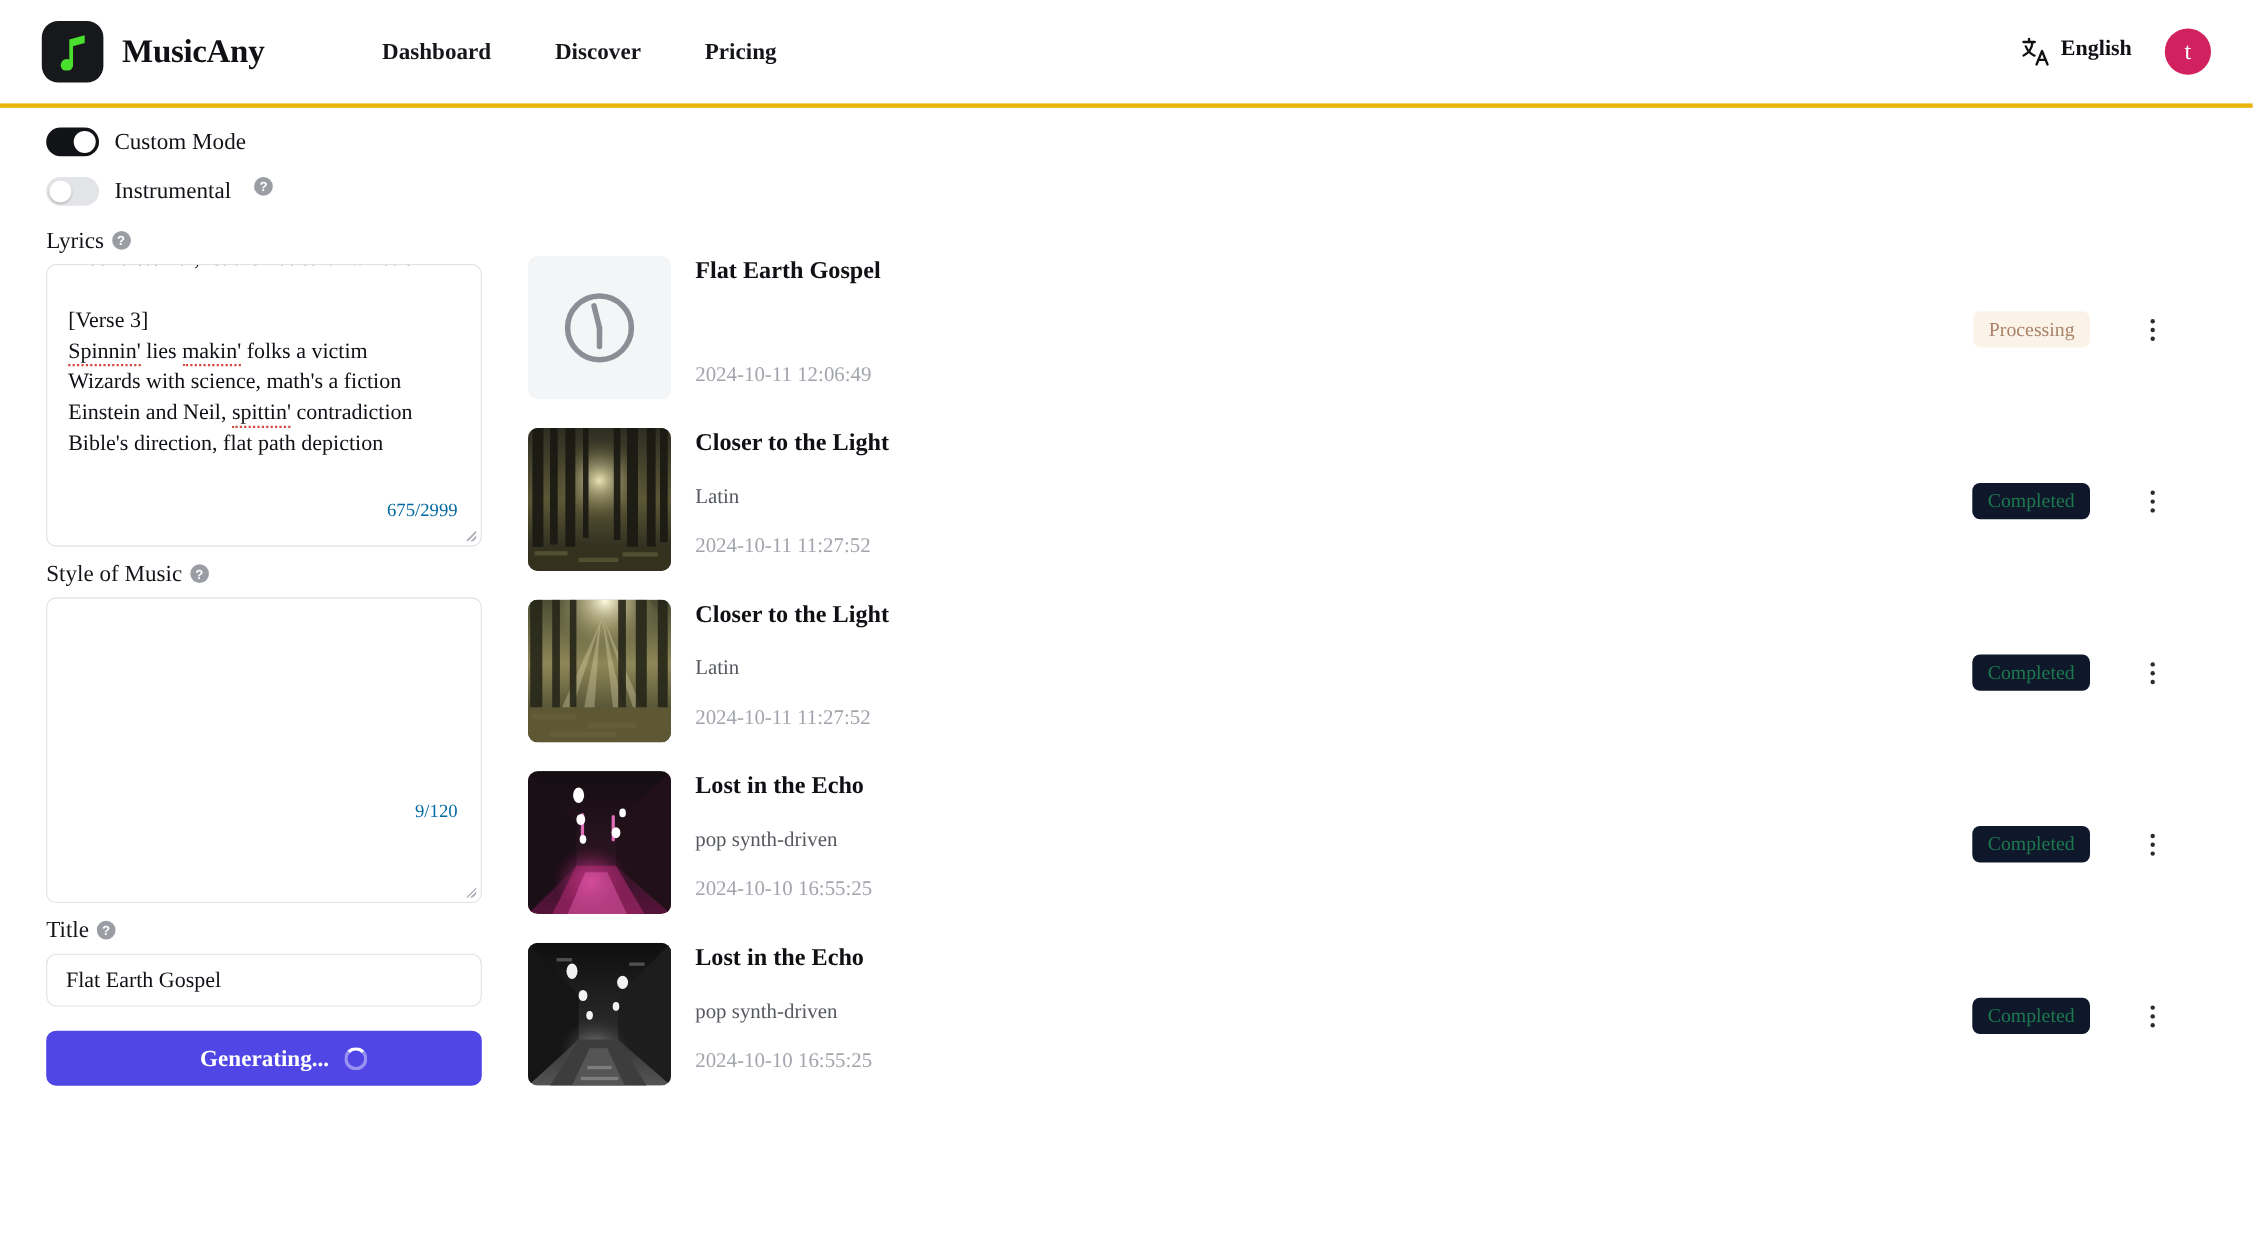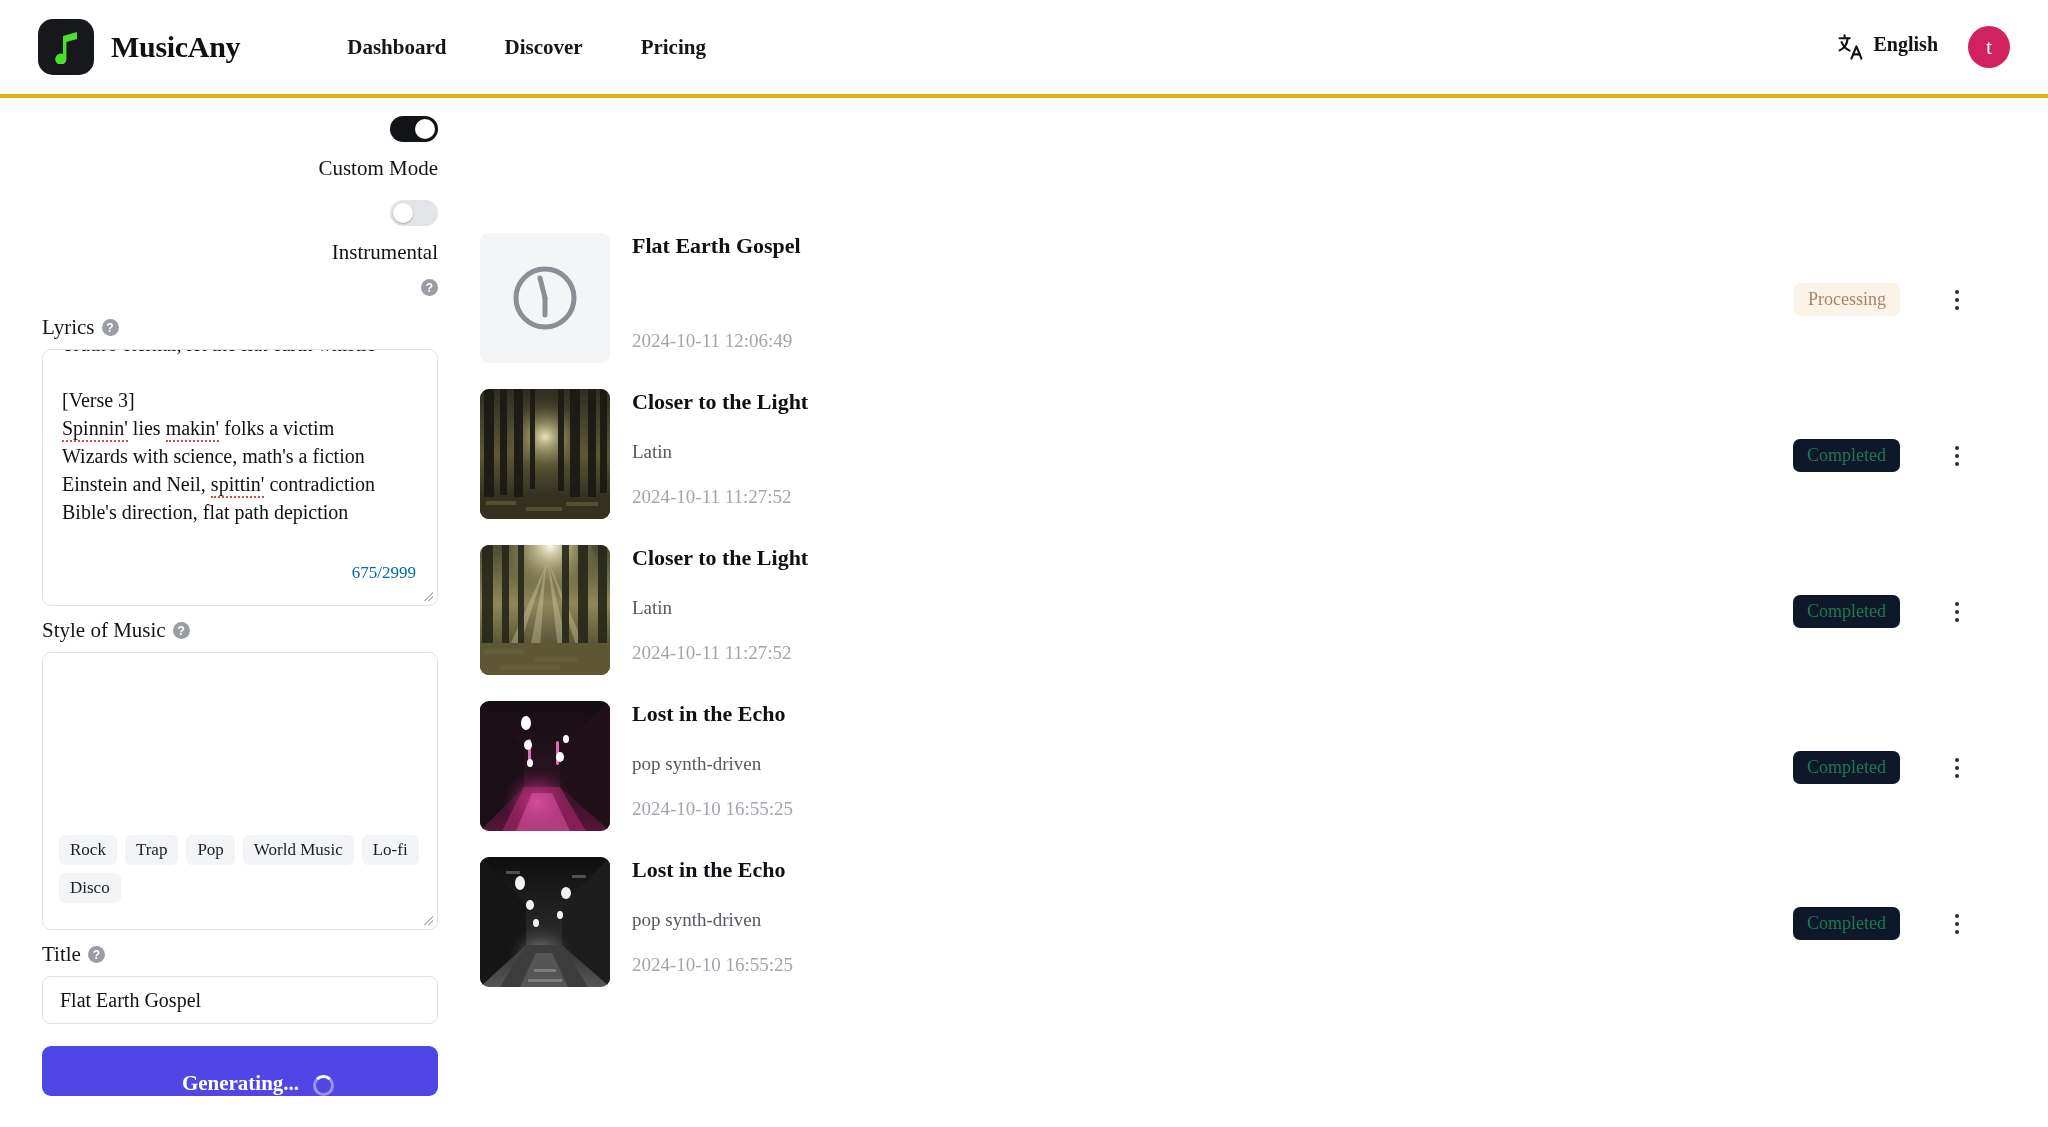--- a/index.html
+++ b/index.html
@@ -46,21 +46,21 @@
     display: flex; align-items: center; justify-content: center;
     cursor: pointer; line-height: 1;
   }
 
   
   .body-wrap { display: flex; align-items: flex-start; }
   .panel-left { width: 480px; padding: 18px 42px 0 42px; flex: none; }
   .panel-right { flex: 1; padding: 135px 0 0 0; }
 
   
-  .toggle-row { display: flex; align-items: flex-end; gap: 14px; margin-bottom: 19px; flex-direction: column; }
+  .toggle-row { display: flex; align-items: flex-start; gap: 14px; margin-bottom: 19px; }
   .switch {
     width: 48px; height: 26px; border-radius: 13px; position: relative;
     flex: none; cursor: pointer;
   }
   .switch.on { background: #111317; }
   .switch.off { background: #e3e4e8; }
   .switch .knob {
     position: absolute; top: 3px; width: 20px; height: 20px;
     border-radius: 50%; background: #fff;
     box-shadow: 0 1px 2px rgba(0,0,0,.28);
@@ -128,21 +128,21 @@
   .text-input {
     height: 48px; border: 1px solid #e0e1e5; border-radius: 9px;
     background: #fff; display: flex; align-items: center;
     padding: 0 17px; font-size: 20px; color: #101116; cursor: text;
   }
 
   
   .gen-btn {
     margin-top: 22px; height: 50px; border-radius: 9px;
     background: #4f46e5; color: #fff;
-    display: flex; align-items: flex-end; justify-content: center; gap: 14px;
+    display: flex; align-items: center; justify-content: center; gap: 14px;
     font-size: 21px; font-weight: bold; cursor: pointer; padding-left: 36px;
   }
   .spinner {
     width: 21px; height: 21px; border-radius: 50%;
     border: 3px solid rgba(255,255,255,.42);
     border-top-color: #ffffff;
   }
 
   
   .track {
@@ -253,28 +253,20 @@
       <span class="resize-grip"></span>
     </div>
 
     <div class="field-label">
       <span>Style of Music</span>
       <span class="help">?</span>
     </div>
 
     <div class="ta-shell ta-style">
       <span class="counter">9/120</span>
-      <div class="tag-row">
-        <span class="tag">Rock</span>
-        <span class="tag">Trap</span>
-        <span class="tag">Pop</span>
-        <span class="tag">World Music</span>
-        <span class="tag">Lo-fi</span>
-        <span class="tag">Disco</span>
-      </div>
       <span class="resize-grip"></span>
     </div>
 
     <div class="field-label">
       <span>Title</span>
       <span class="help">?</span>
     </div>
 
     <div class="text-input">Flat Earth Gospel</div>
 

